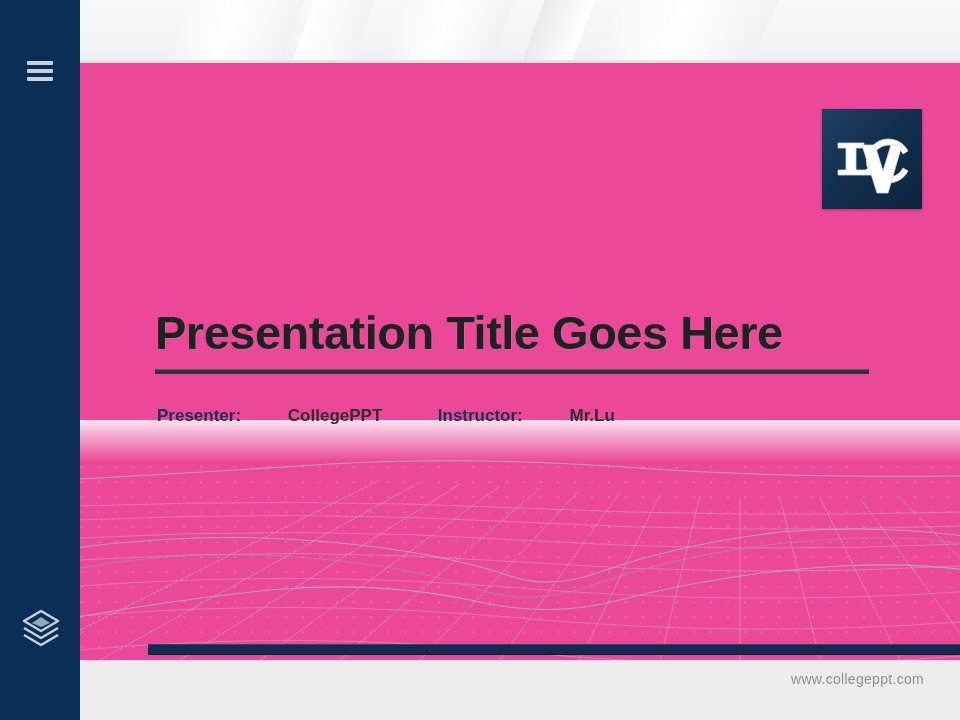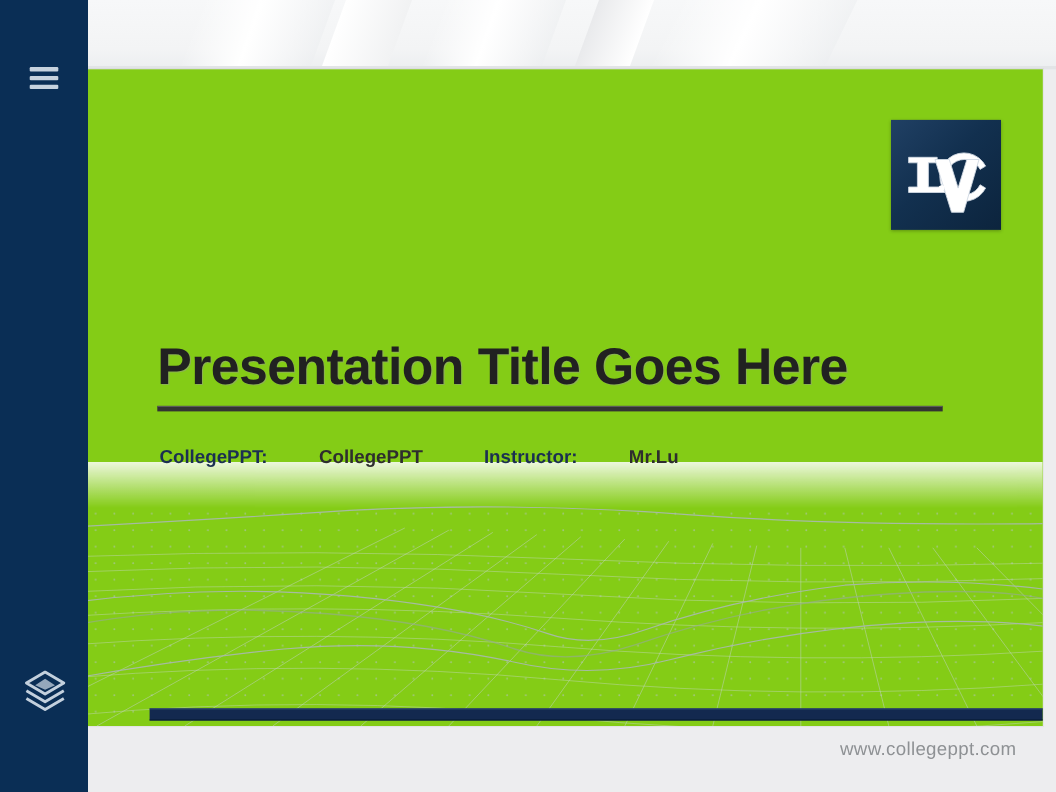--- a/index.html
+++ b/index.html
@@ -73,23 +73,23 @@
   #layers-icon {
     position: absolute;
     left: 18px; top: 604px;
     width: 46px; height: 46px;
     cursor: pointer;
   }
 
   
   #slide {
     position: absolute;
-    left: 68px; top: 63px;
+    left: 80px; top: 63px;
     width: 880px; height: 597px;
-    background: #84cc16;
+    background: #ec4899;
     overflow: hidden;
     z-index: 10;
     box-shadow: 0 0 0 1px rgba(0,0,0,0.04);
   }
 
   
   #mesh {
     position: absolute;
     left: 0; bottom: 0;
     width: 880px; height: 240px;
@@ -152,21 +152,21 @@
     background: #13294f;
     border-top: 1px solid #2b4673;
     border-bottom: 1px solid #081b34;
     z-index: 5;
   }
 
   
   #watermark {
     position: absolute;
     right: 36px; top: 671px;
-    font-size: 17px;
+    font-size: 14px;
     color: #8e9194;
     letter-spacing: 0.3px;
     z-index: 20;
     margin-left: 31px;
   }
 </style>
 </head>
 <body>
 
 <div id="page-bg">
@@ -275,21 +275,21 @@
       <circle cx="46" cy="62" r="2.6" fill="#ffffff"></circle>
     </svg>
   </div>
 
   <div id="title-block">
     <div id="slide-title">Presentation Title Goes Here</div>
     <div id="title-rule"></div>
   </div>
 
   <div id="byline">
-    <span class="byline-label">CollegePPT:</span>
+    <span class="byline-label">Presenter:</span>
     <span class="byline-value">CollegePPT</span>
     <span class="byline-gap"></span>
     <span class="byline-label">Instructor:</span>
     <span class="byline-value">Mr.Lu</span>
   </div>
 
   <div id="slide-bottom-bar"></div>
 
 </div>
 

